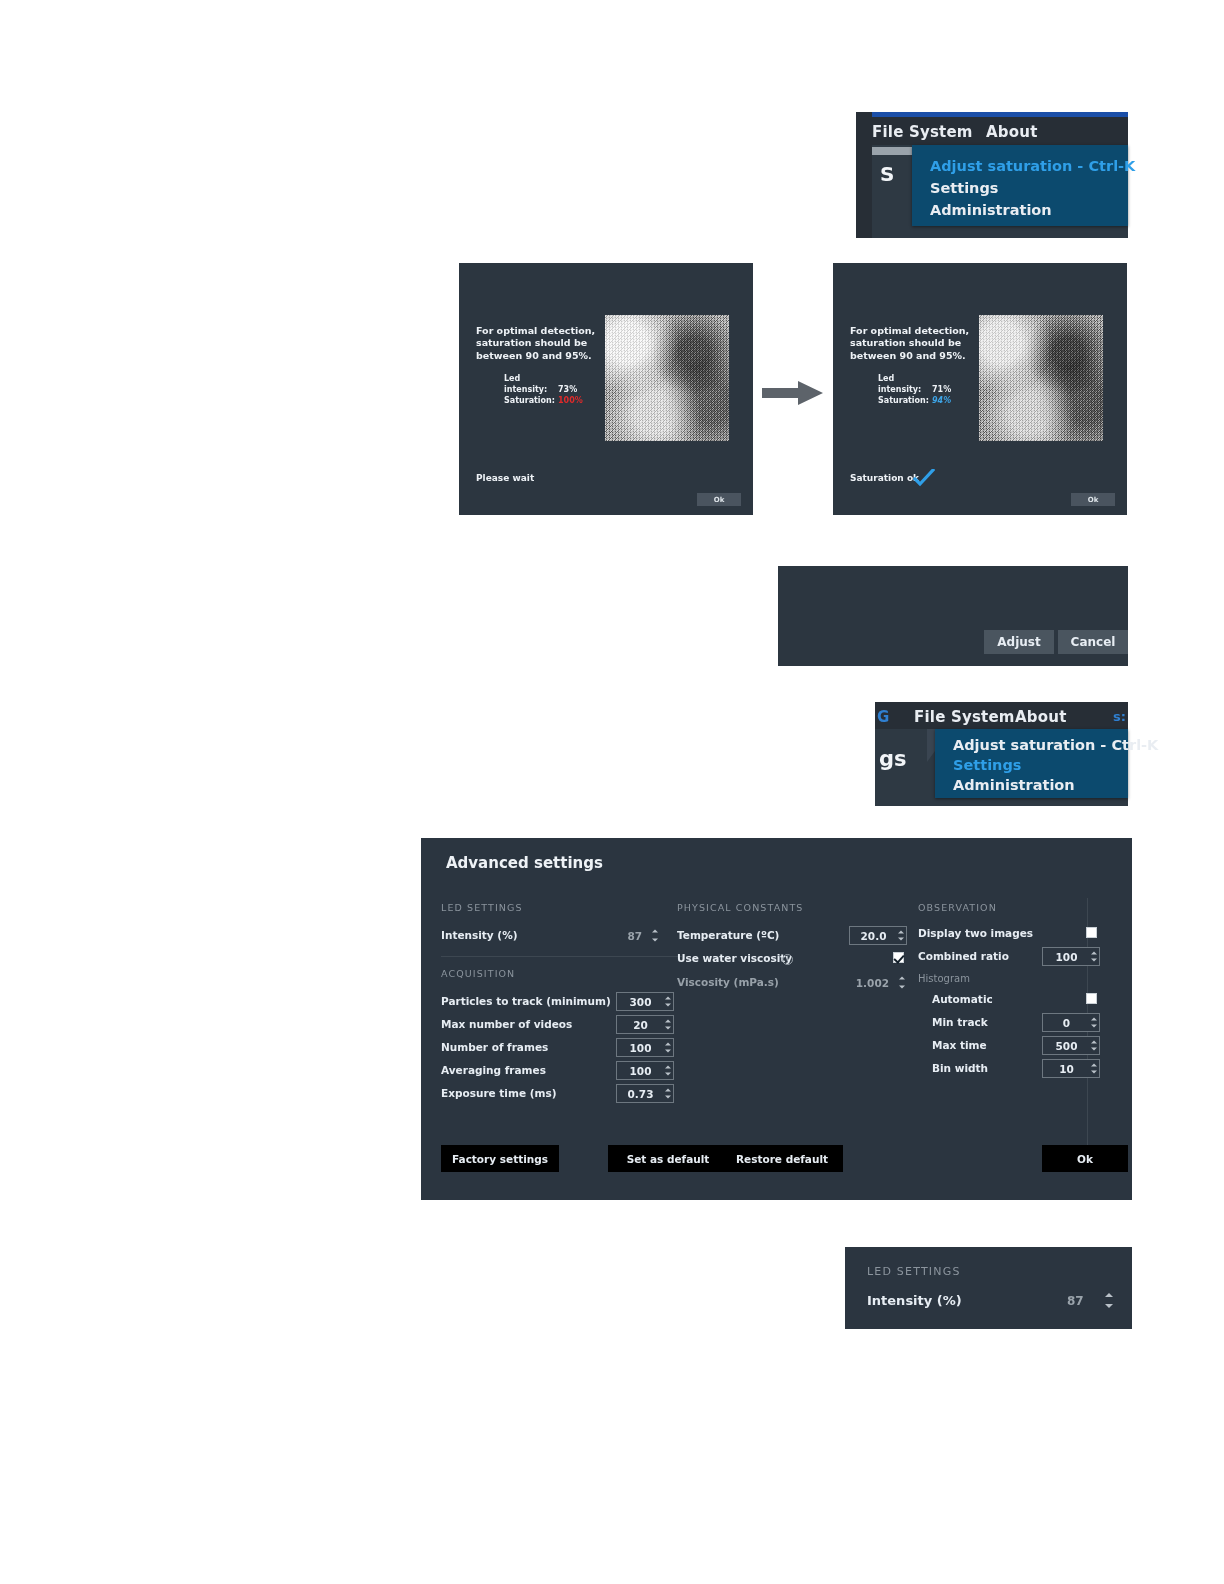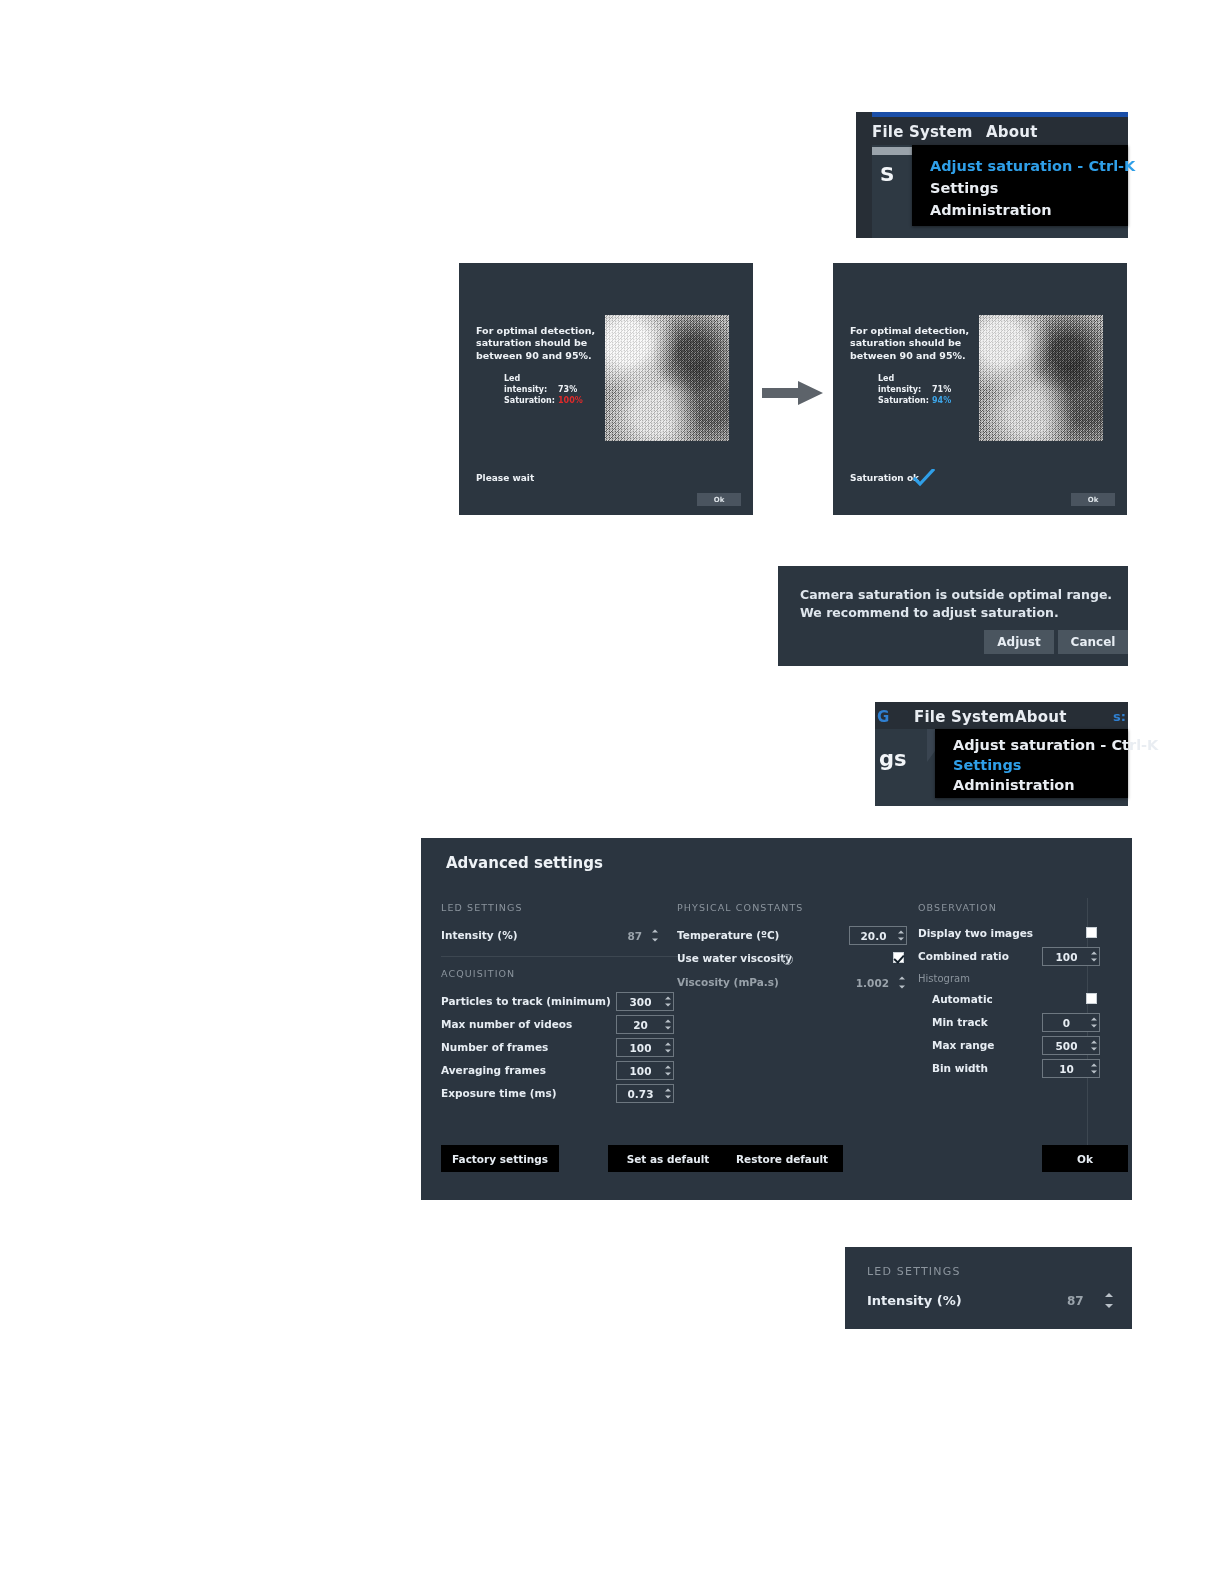--- a/index.html
+++ b/index.html
@@ -12,35 +12,35 @@
   .abs{position:absolute;}
 
   
   #menu1{left:856px;top:112px;width:272px;height:126px;background:#272e36;}
   #menu1 .topbar{position:absolute;left:16px;top:0;right:0;height:5px;background:#1b4fa8;}
   #menu1 .menubar{position:absolute;left:0;top:5px;right:0;height:28px;background:#272e36;}
   .mbitem{position:absolute;color:#e9edf2;font-size:15px;font-weight:bold;letter-spacing:.2px;}
   #menu1 .winbody{position:absolute;left:16px;top:33px;width:256px;bottom:0;background:#2e3943;}
   #menu1 .greybar{position:absolute;left:16px;top:35px;width:44px;height:8px;background:#9aa3ab;}
   #menu1 .bigS{position:absolute;left:24px;top:50px;color:#f2f5f8;font-size:20px;font-weight:bold;}
-  .dropdown{position:absolute;background:#000000;box-shadow:0 1px 3px rgba(0,0,0,.45);}
+  .dropdown{position:absolute;background:#0c4a6e;box-shadow:0 1px 3px rgba(0,0,0,.45);}
   #menu1 .dropdown{left:56px;top:33px;width:216px;height:81px;}
   .ddrow{position:absolute;left:18px;font-size:14.5px;font-weight:bold;white-space:nowrap;color:#e9edf2;}
   .ddrow.hl{color:#2f9fe8;}
 
   
   .satdlg{background:#2c3640;}
   #sat1{left:459px;top:263px;width:294px;height:252px;}
   #sat2{left:833px;top:263px;width:294px;height:252px;}
   .sat-text{position:absolute;left:17px;top:62px;width:150px;color:#eef2f6;font-size:9.5px;font-weight:bold;line-height:12.4px;}
   .sat-rows{position:absolute;left:17px;top:110px;font-size:8px;font-weight:bold;color:#eef2f6;line-height:11px;}
   .sat-rows .lbl{display:inline-block;width:54px;margin-left:28px;}
   .sat-rows .val{display:inline-block;width:40px;text-align:left;}
   .val-bad{color:#e02a2a;}
-  .val-good{color:#3da5e8;}
+  .val-good{color:#3da5e8;font-style:italic;}
   .sat-status{position:absolute;left:17px;top:210px;font-size:9px;font-weight:bold;color:#eef2f6;}
   .sat-check{position:absolute;left:80px;top:206px;width:22px;height:18px;}
   .okbtn{position:absolute;right:12px;bottom:9px;width:44px;height:13px;background:#4a545f;
         color:#dfe5ea;font-size:7px;font-weight:bold;display:flex;align-items:center;justify-content:center;}
   .noisebox{position:absolute;width:124px;height:126px;top:52px;left:146px;overflow:hidden;background:#8a8a8a;}
   .noisebox .grain{position:absolute;inset:0;
      background-image:
        radial-gradient(circle at 18% 22%, rgba(255,255,255,.55) 0 14%, rgba(0,0,0,0) 36%),
        radial-gradient(circle at 72% 30%, rgba(0,0,0,.45) 0 12%, rgba(0,0,0,0) 34%),
        radial-gradient(circle at 40% 78%, rgba(255,255,255,.40) 0 16%, rgba(0,0,0,0) 38%),
@@ -178,24 +178,20 @@
     <div class="grain2"></div>
   </div>
   <div class="sat-status">Saturation ok</div>
   <svg class="sat-check" viewBox="0 0 22 18">
     <path d="M2 10 L7 15 L20 1" stroke="#2f9fe8" stroke-width="3.2" fill="none" stroke-linecap="square"></path>
   </svg>
   <div class="okbtn">Ok</div>
 </div>
 
 <div class="abs" id="warn">
-  <div class="wtext">
-    <div>Camera saturation is outside optimal range.</div>
-    <div>We recommend to adjust saturation.</div>
-  </div>
   <div class="wbtn" id="btnAdjust">Adjust</div>
   <div class="wbtn" id="btnCancel">Cancel</div>
 </div>
 
 <div class="abs" id="menu2">
   <div class="winbody"></div>
   <div class="bigS">gs</div>
   <div class="tri"></div>
   <div class="menubar">
     <span class="logoG">G</span>
@@ -353,21 +349,21 @@
       <div class="spin" style="left:110px;top:0;width:58px;">
         <div class="sval">0</div>
         <div class="sarrows">
             <i class="up"></i>
             <i class="dn"></i>
           </div>
       </div>
     </div>
 
     <div class="frow" style="left:14px;top:138px;width:200px;">
-      <span class="flbl">Max range</span>
+      <span class="flbl">Max time</span>
       <div class="spin" style="left:110px;top:0;width:58px;">
         <div class="sval">500</div>
         <div class="sarrows">
             <i class="up"></i>
             <i class="dn"></i>
           </div>
       </div>
     </div>
 
     <div class="frow" style="left:14px;top:161px;width:200px;">

